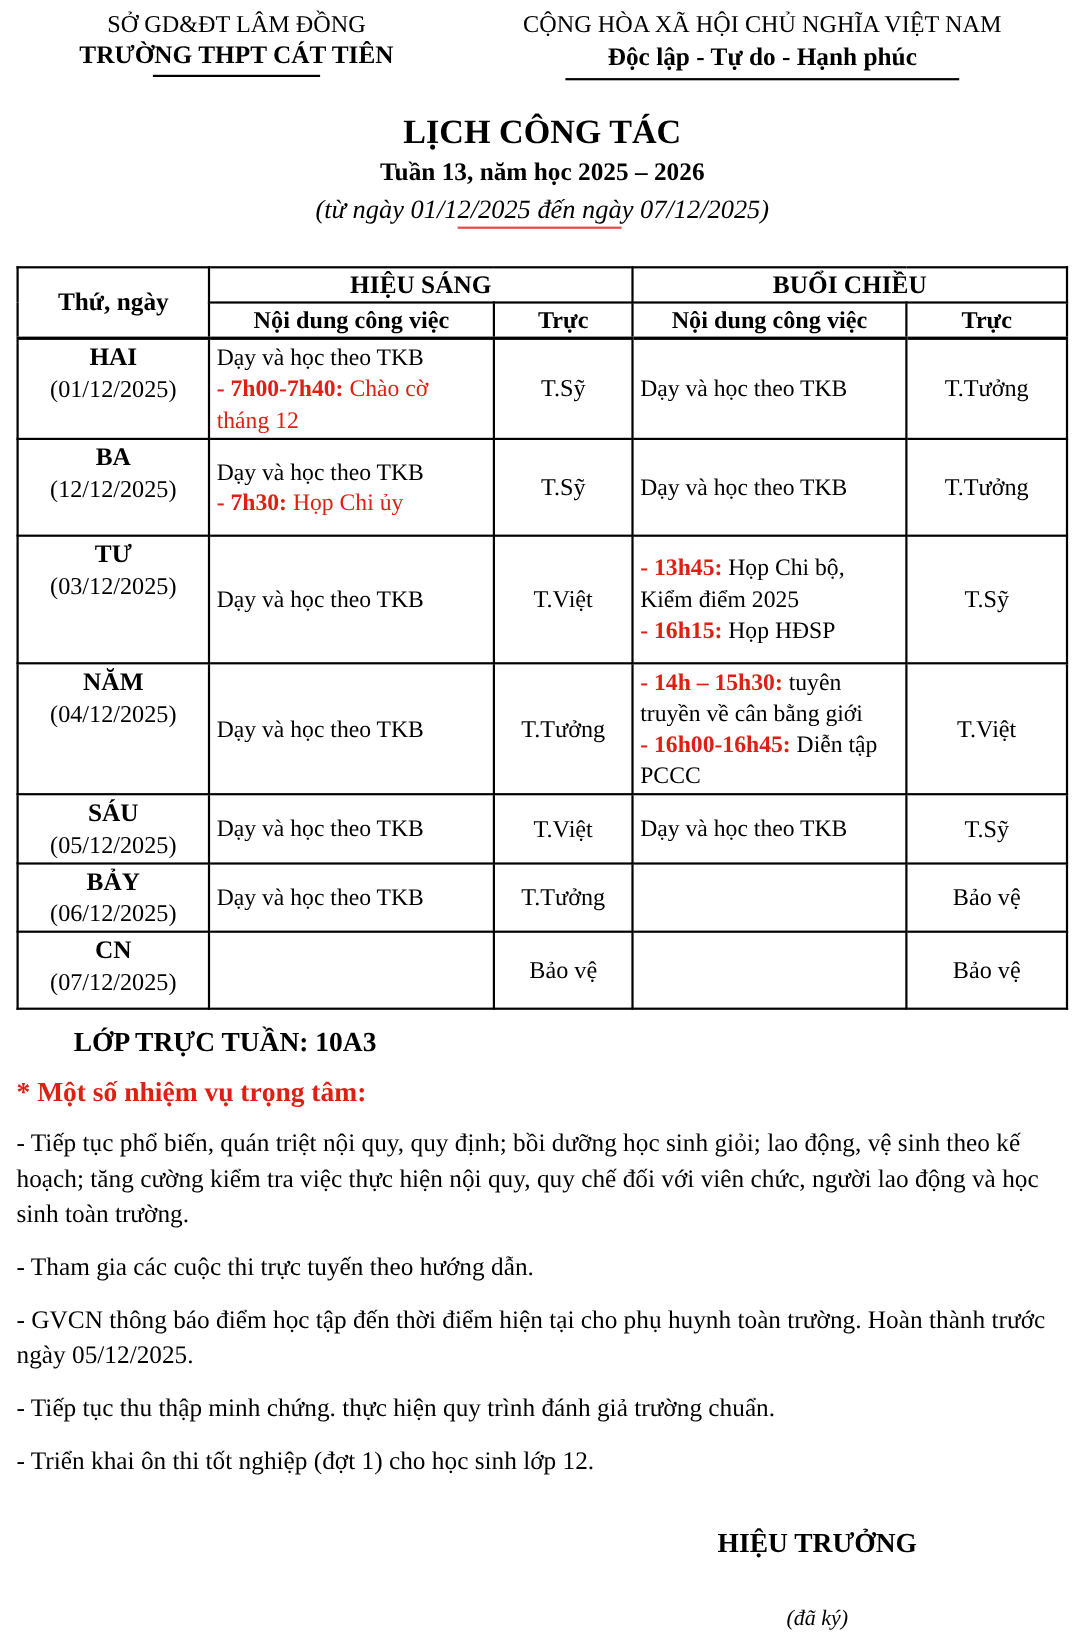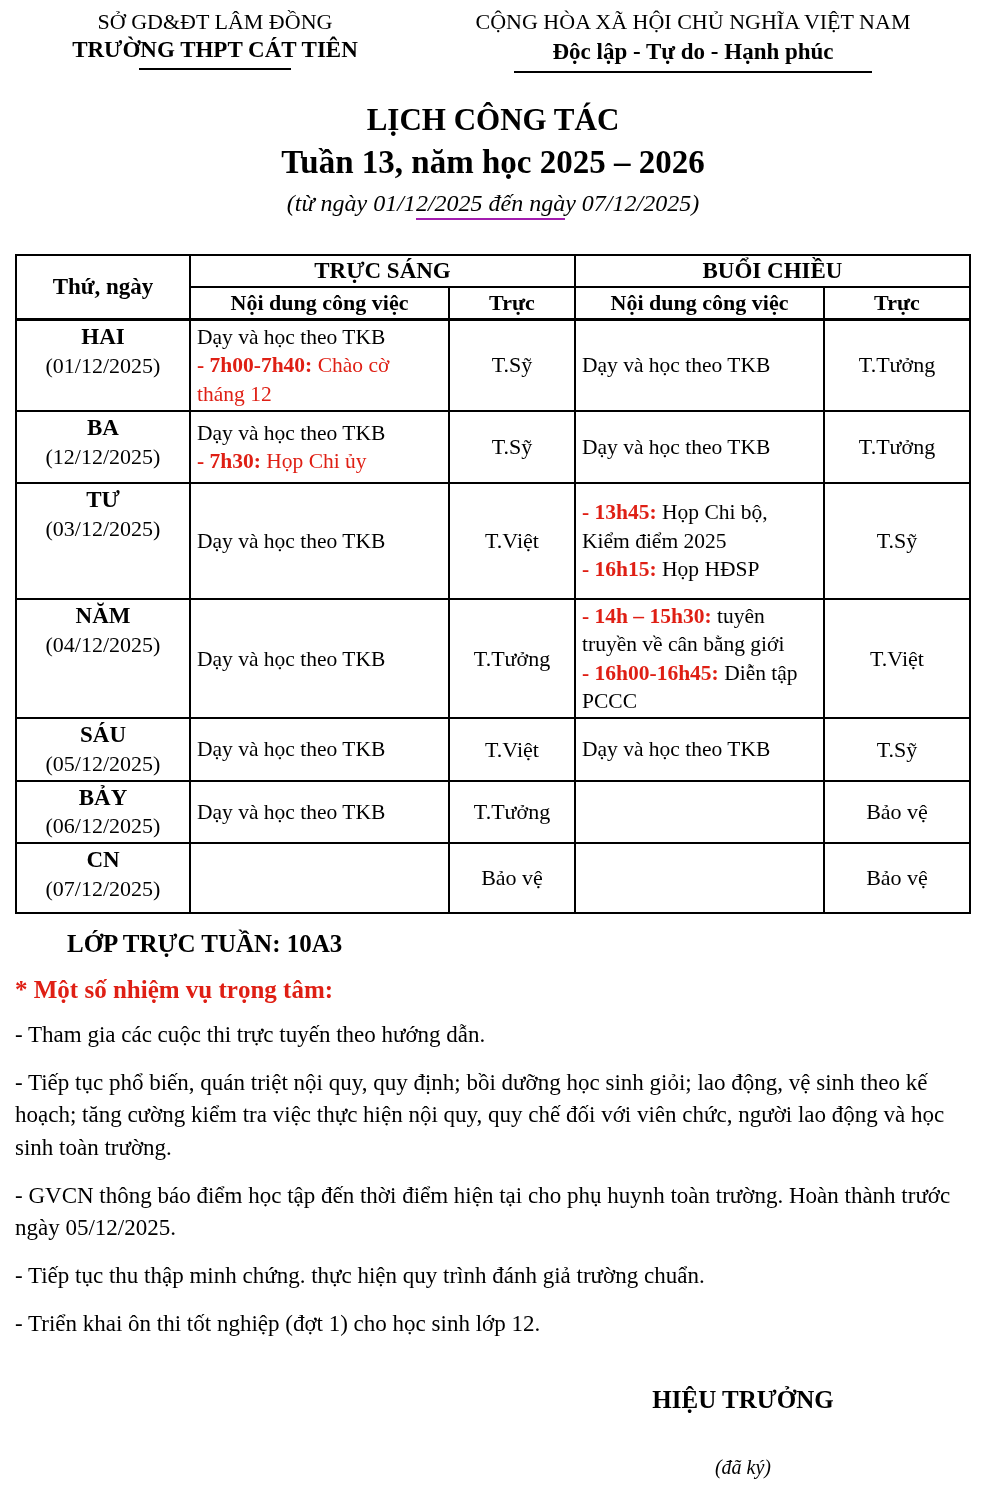--- a/index.html
+++ b/index.html
@@ -16,33 +16,33 @@
   .hdr-left-1{font-size:22px;line-height:1.25;}
   .hdr-left-2{font-size:23px;font-weight:bold;line-height:1.25;}
   .hdr-right-1{font-size:22px;font-weight:normal;line-height:1.25;}
   .hdr-right-2{font-size:23px;font-weight:bold;line-height:1.25;margin-top:2px;}
   .rule{border-bottom:2px solid #000;}
   .rule-left{width:152px;margin:4px auto 0 auto;}
   .rule-right{width:358px;margin:5px auto 0 auto;}
   
   .titleblock{text-align:center;margin-top:28px;}
   .doc-title{font-size:31px;font-weight:bold;line-height:1.2;}
-  .doc-week{font-size:33px;font-weight:bold;line-height:1.2;margin-top:5px;}
+  .doc-week{font-size:23px;font-weight:bold;line-height:1.2;margin-top:5px;}
   .doc-range{font-size:24px;font-style:italic;line-height:1.2;margin-top:6px;}
-  .doc-range .u{border-bottom:2px solid #a21caf;padding-bottom:2px;}
+  .doc-range .u{border-bottom:2px solid #ef4444;padding-bottom:2px;}
   
   table.sched{border-collapse:collapse;table-layout:fixed;width:954px;margin:36px auto 0 auto;}
   table.sched th,table.sched td{border:2px solid #000;padding:2px 6px;box-sizing:border-box;}
   thead th{font-weight:bold;text-align:center;padding:2px 2px;}
   th.h-session{font-size:23px;}
   th.h-day{font-size:23px;}
   th.h-sub{font-size:22px;}
   tbody tr td{border-top-width:2px;}
   tbody tr:first-child td{border-top:3px solid #000;}
-  tr.r1{height:90px;} tr.r2{height:72px;} tr.r3{height:116px;}
+  tr.r1{height:90px;} tr.r2{height:88px;} tr.r3{height:116px;}
   tr.r4{height:113px;} tr.r5{height:55px;} tr.r6{height:50px;} tr.r7{height:70px;margin-left:24px;}
   td.c-day{text-align:center;vertical-align:top;padding-top:4px;}
   .day-name{font-weight:bold;font-size:23px;line-height:1.25;}
   .day-date{font-size:22px;line-height:1.25;}
   td.c-content{font-size:21.5px;line-height:1.32;vertical-align:middle;text-align:left;padding-left:9px;}
   td.c-duty{font-size:22px;text-align:center;vertical-align:middle;}
   .seg-rb{color:var(--red,#df1f14);font-weight:bold;}
   .seg-r{color:var(--red,#df1f14);}
   
   .class-duty{font-size:25px;font-weight:bold;margin:16px 0 0 52px;}
@@ -82,21 +82,21 @@
     <colgroup>
       <col style="width:174px">
         <col style="width:259px">
         <col style="width:126px">
         <col style="width:249px">
         <col style="width:146px">
     </colgroup>
     <thead>
       <tr>
         <th rowspan="2" class="h-day">Thứ, ngày</th>
-        <th colspan="2" class="h-session">TRỰC SÁNG</th>
+        <th colspan="2" class="h-session">HIỆU SÁNG</th>
         <th colspan="2" class="h-session">BUỔI CHIỀU</th>
       </tr>
       <tr>
         <th class="h-sub">Nội dung công việc</th>
         <th class="h-sub">Trực</th>
         <th class="h-sub">Nội dung công việc</th>
         <th class="h-sub">Trực</th>
       </tr>
     </thead>
     <tbody id="schedule-body">
@@ -169,22 +169,22 @@
           <td class="c-duty">Bảo vệ</td>
           <td class="c-content"></td>
           <td class="c-duty">Bảo vệ</td>
         </tr>
       </tbody>
   </table>
 
   <div class="class-duty">LỚP TRỰC TUẦN: 10A3</div>
   <div class="notes-heading">* Một số nhiệm vụ trọng tâm:</div>
   <div id="notes-list">
+      <p class="note">- Tiếp tục phổ biến, quán triệt nội quy, quy định; bồi dưỡng học sinh giỏi; lao động, vệ sinh theo kế hoạch; tăng cường kiểm tra việc thực hiện nội quy, quy chế đối với viên chức, người lao động và học sinh toàn trường.</p>
       <p class="note">- Tham gia các cuộc thi trực tuyến theo hướng dẫn.</p>
-      <p class="note">- Tiếp tục phổ biến, quán triệt nội quy, quy định; bồi dưỡng học sinh giỏi; lao động, vệ sinh theo kế hoạch; tăng cường kiểm tra việc thực hiện nội quy, quy chế đối với viên chức, người lao động và học sinh toàn trường.</p>
       <p class="note">- GVCN thông báo điểm học tập đến thời điểm hiện tại cho phụ huynh toàn trường. Hoàn thành trước ngày 05/12/2025.</p>
       <p class="note">- Tiếp tục thu thập minh chứng. thực hiện quy trình đánh giả trường chuẩn.</p>
       <p class="note">- Triển khai ôn thi tốt nghiệp (đợt 1) cho học sinh lớp 12.</p>
     </div>
 
   <div class="signature">
     <div class="sig-title">HIỆU TRƯỞNG</div>
     <div class="sig-signed">(đã ký)</div>
     <div class="sig-name">Đinh Trung Sỹ</div>
   </div>

